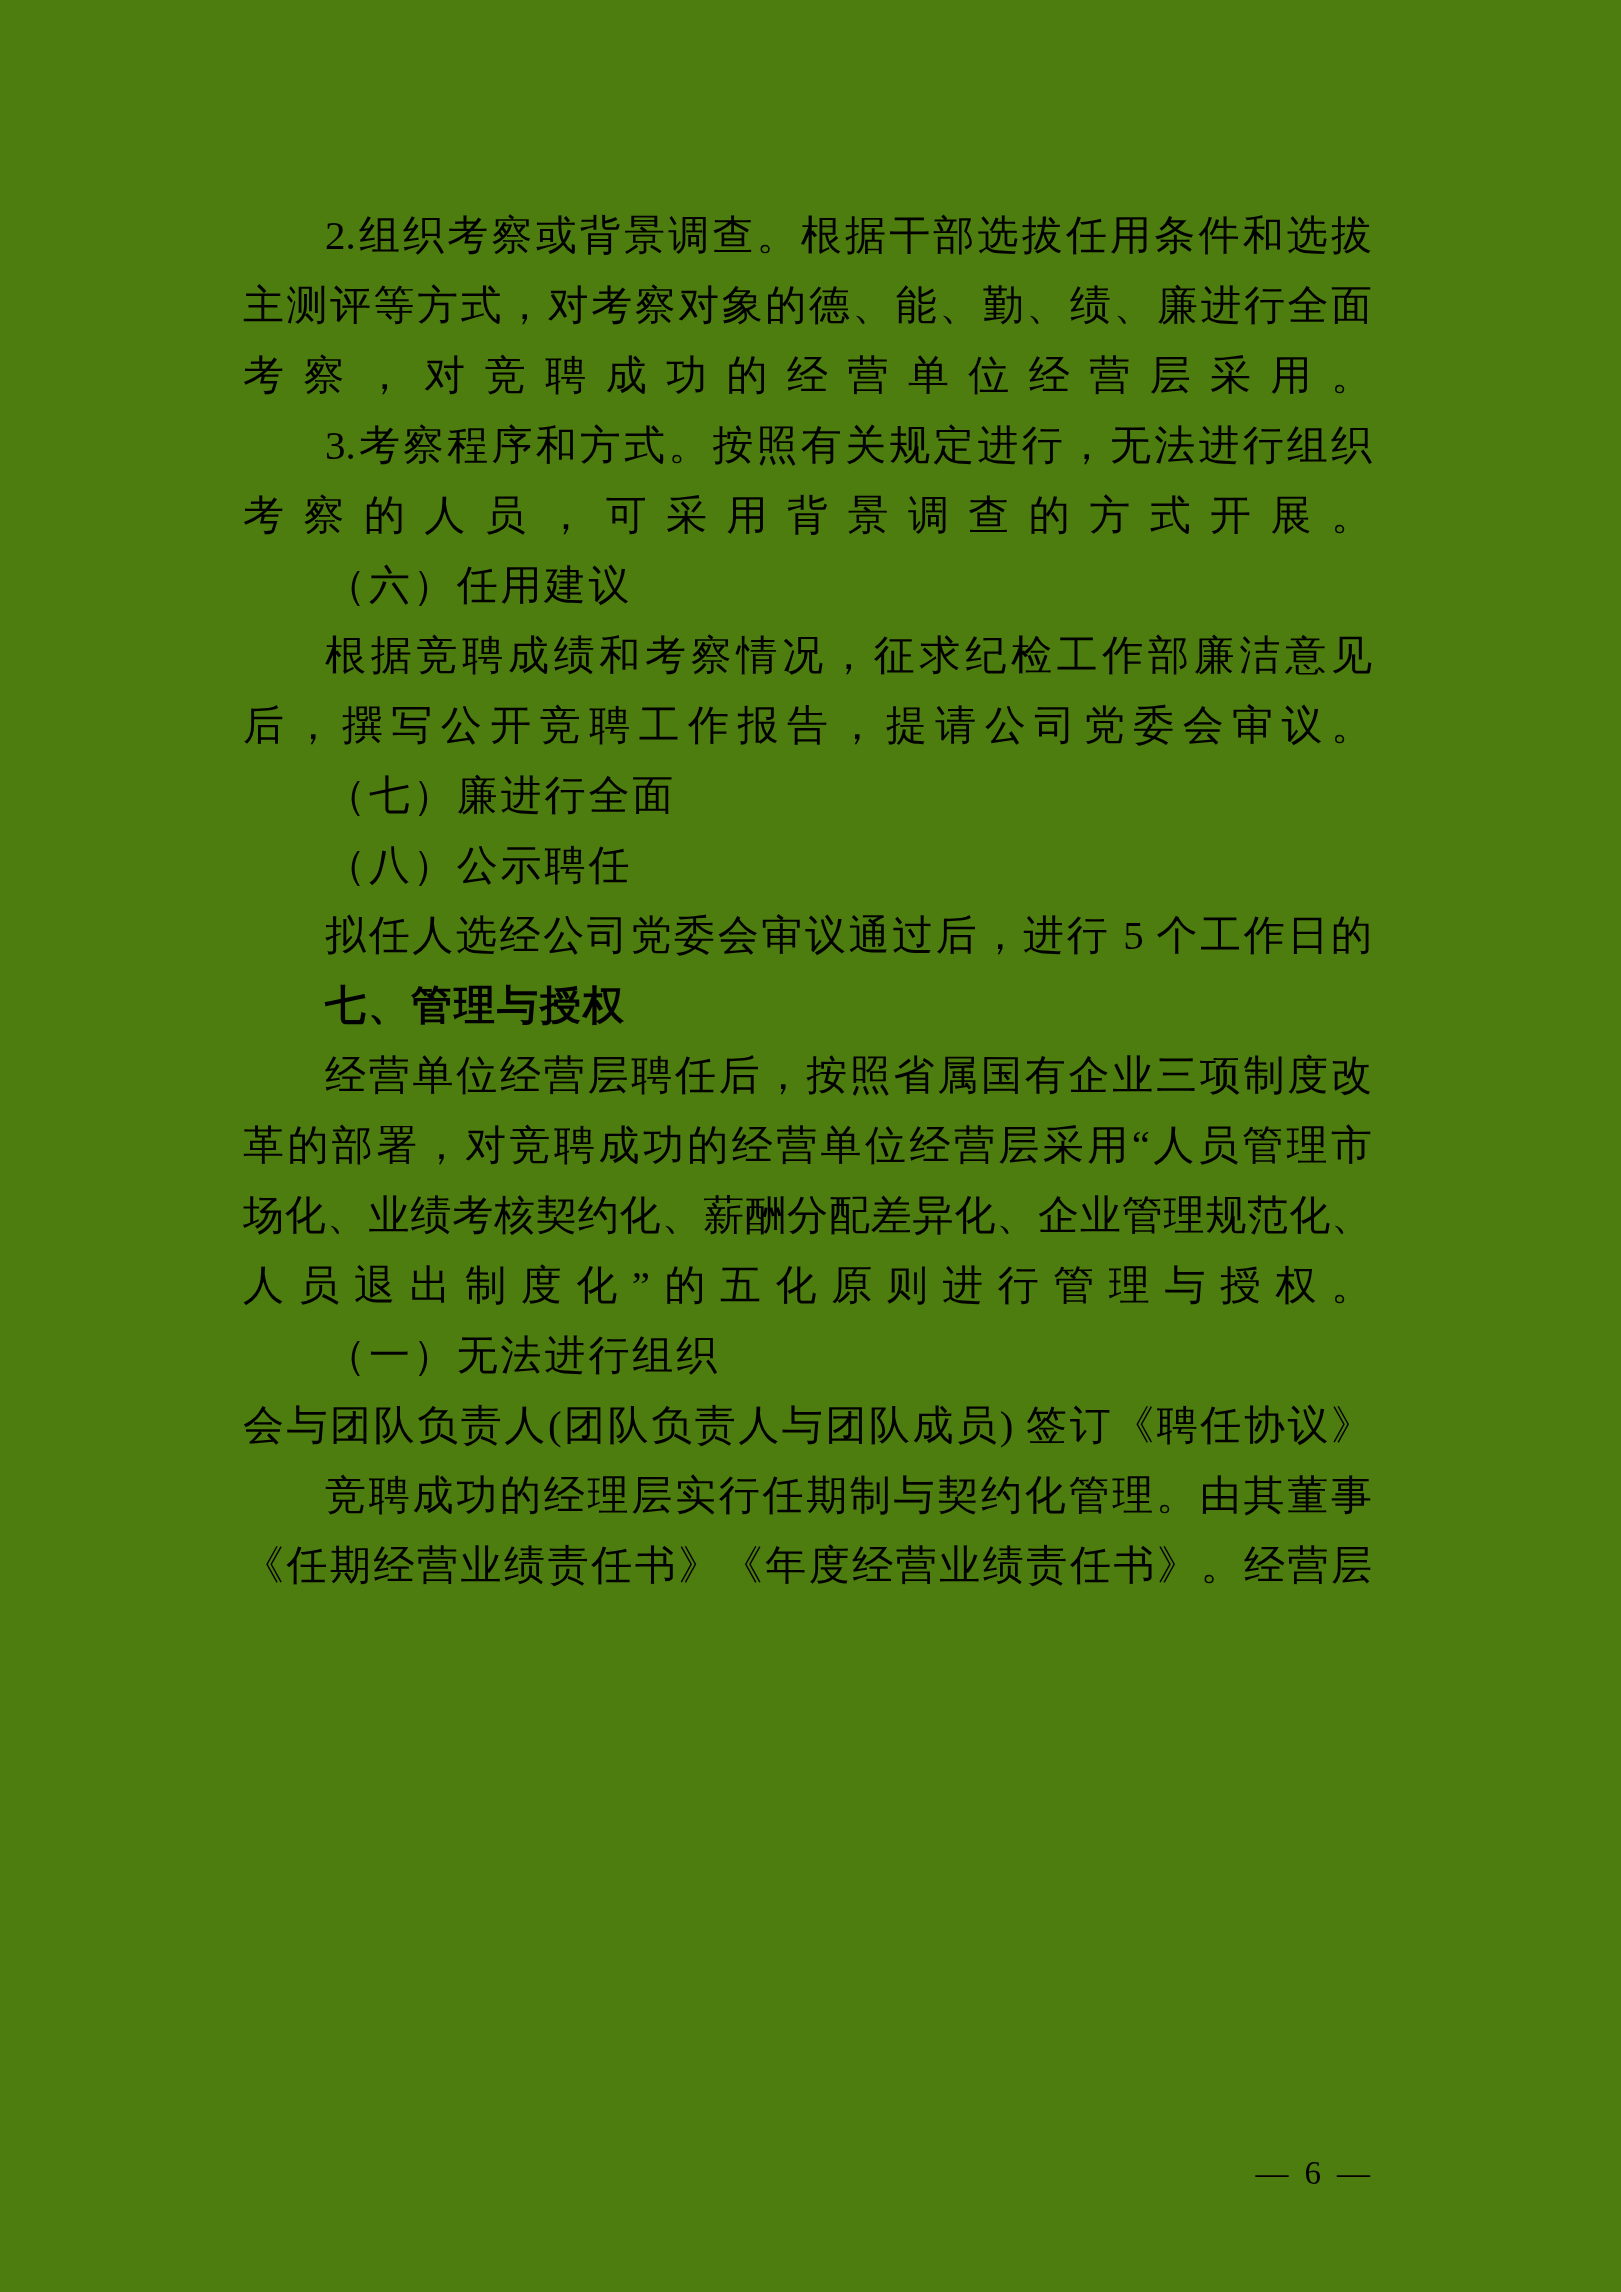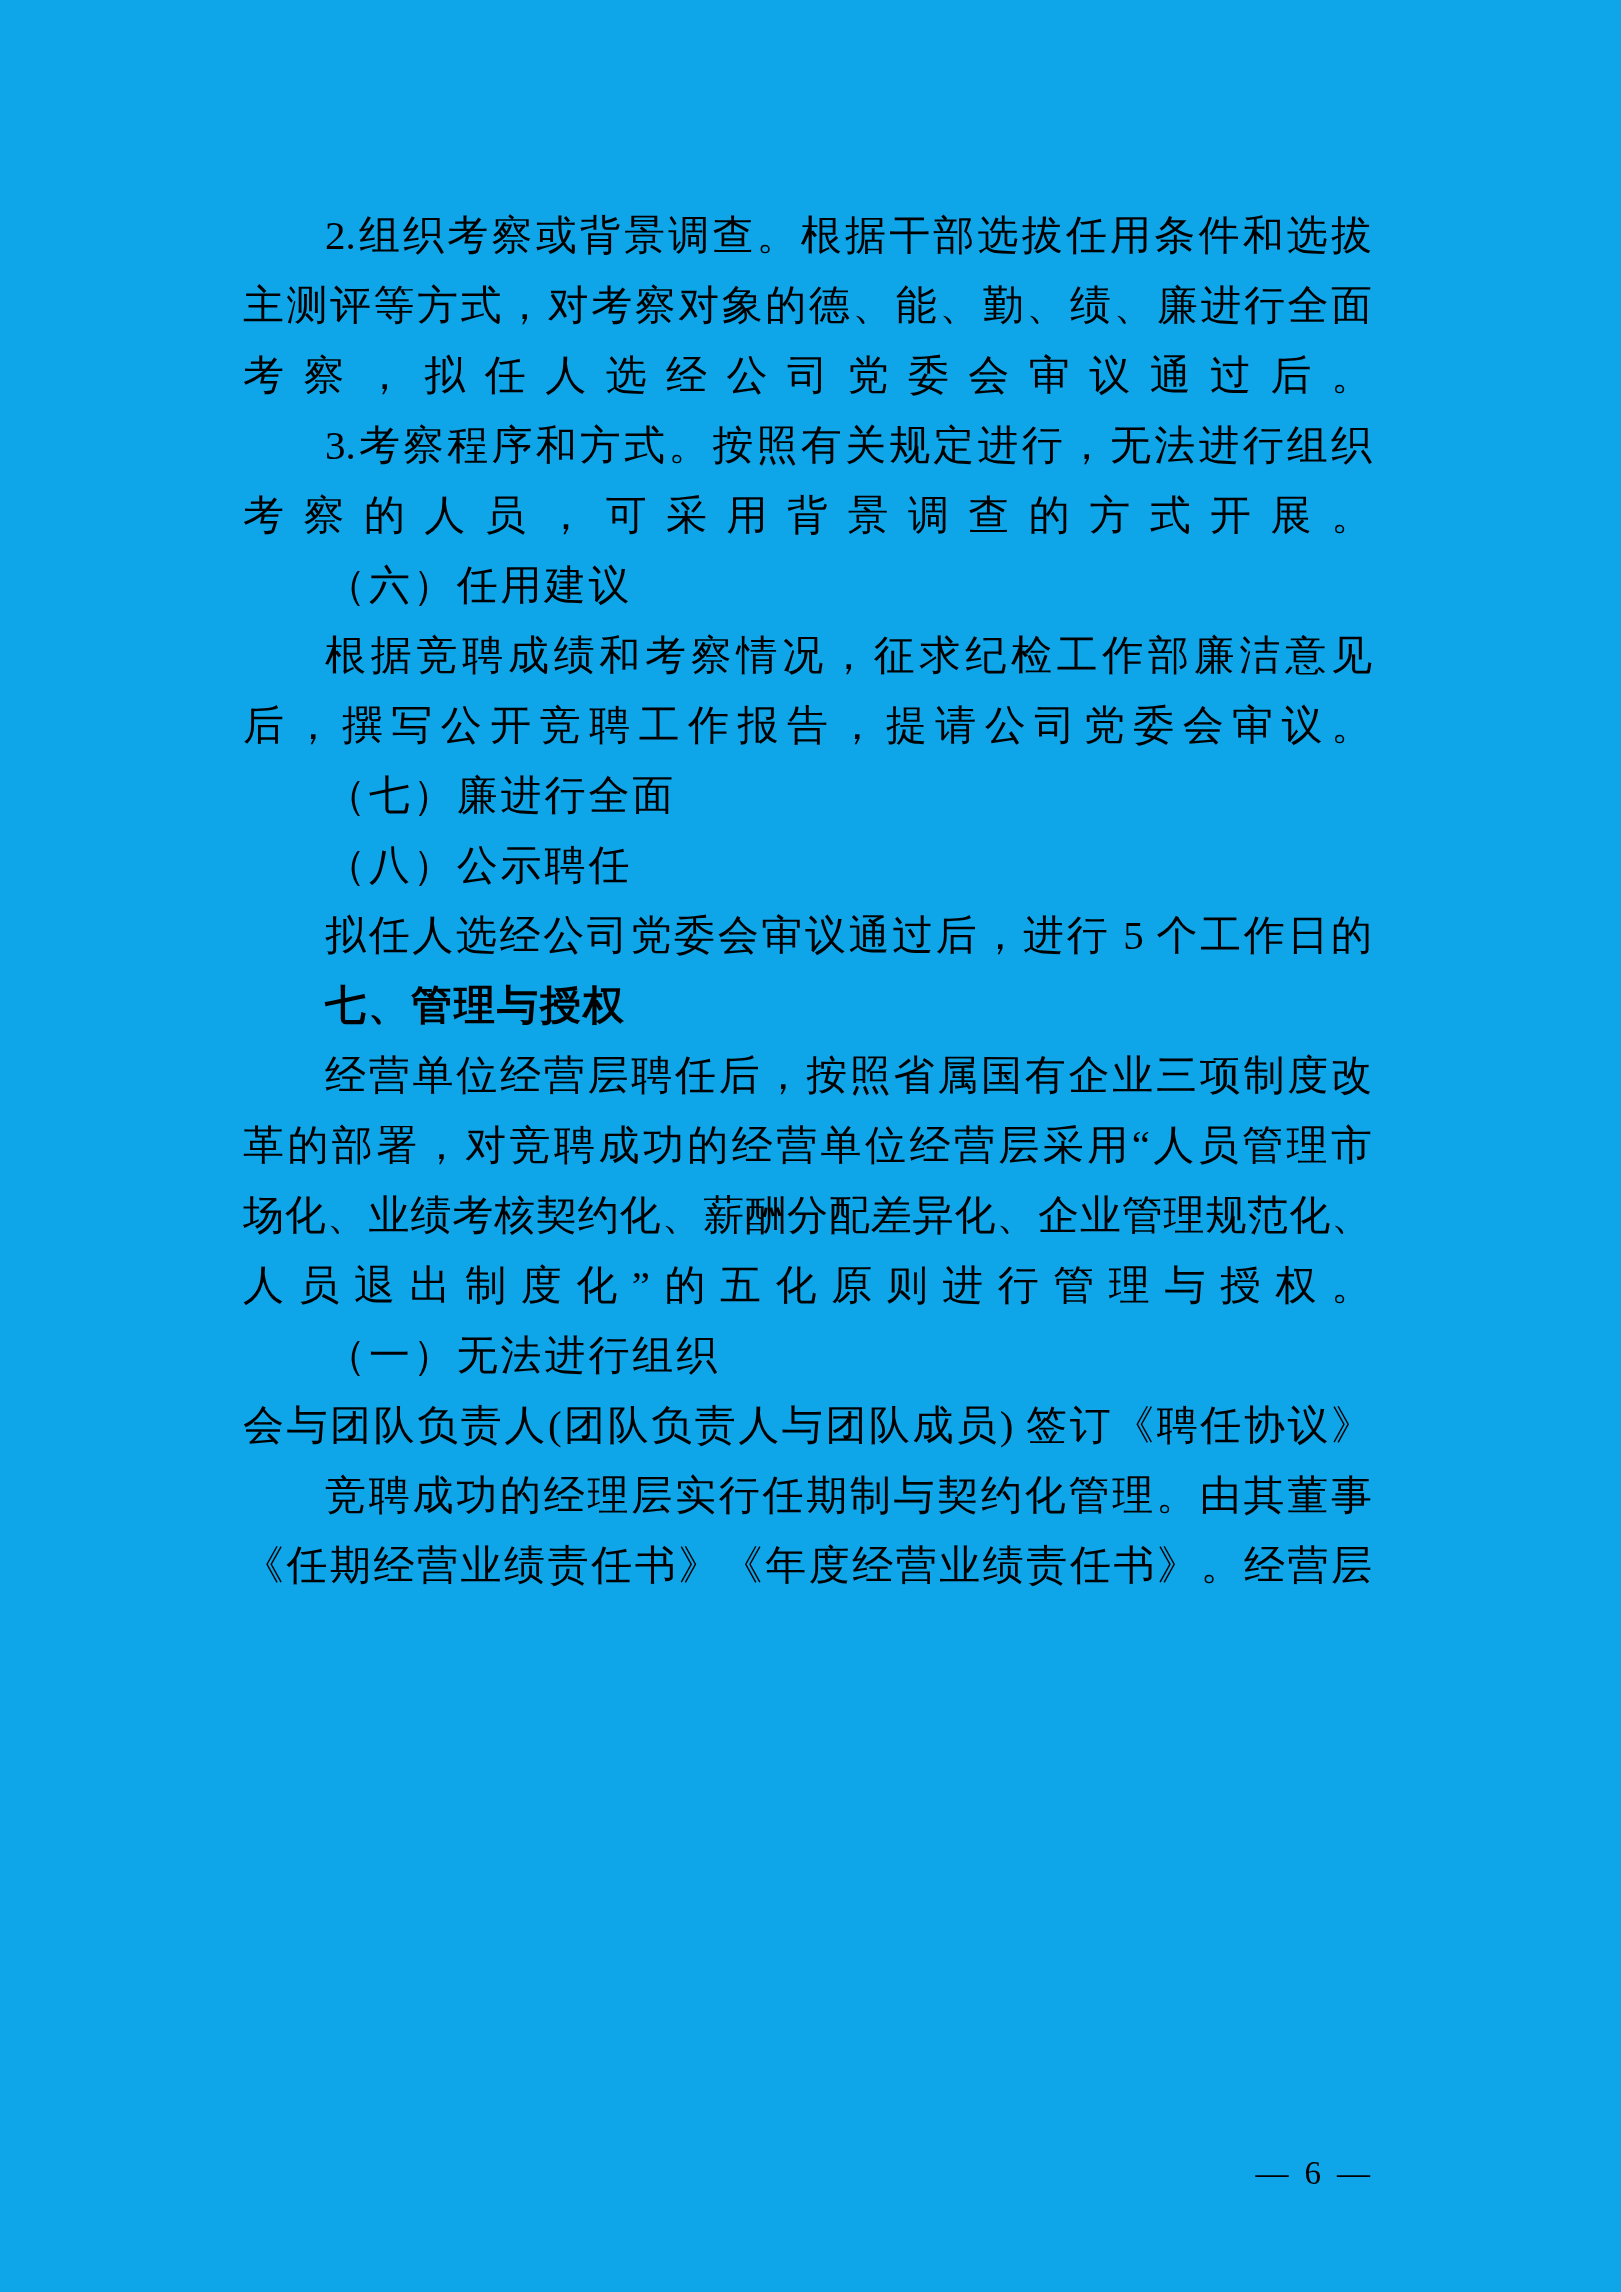--- a/index.html
+++ b/index.html
@@ -8,21 +8,21 @@
     height: 2293px;
     background: #ffffff;
     position: relative;
     overflow: hidden;
     color: #000000;
     font-family: "Liberation Serif", "DejaVu Serif", serif;
   }
   .page {
     position: absolute;
     inset: 0;
-    background: #0ea5e9;
+    background: #4d7c0f;
   }
   .text-column {
     position: absolute;
     left: 243px;
     top: 200px;
     width: 1129px;
   }
   .block { margin: 0; padding: 0; }
   .line {
     font-size: 41px;
@@ -59,21 +59,21 @@
   }
 </style>
 </head>
 <body>
 
 <div class="page">
   <div class="text-column">
       <div class="block body">
         <div class="line indent">2.组织考察或背景调查。根据干部选拔任用条件和选拔</div>
         <div class="line">主测评等方式，对考察对象的德、能、勤、绩、廉进行全面</div>
-        <div class="line">考察，拟任人选经公司党委会审议通过后。</div>
+        <div class="line">考察，对竞聘成功的经营单位经营层采用。</div>
       </div>
       <div class="block body">
         <div class="line indent">3.考察程序和方式。按照有关规定进行，无法进行组织</div>
         <div class="line">考察的人员，可采用背景调查的方式开展。</div>
       </div>
       <div class="block section-heading">
         <div class="line indent">（六）任用建议</div>
       </div>
       <div class="block body">
         <div class="line indent">根据竞聘成绩和考察情况，征求纪检工作部廉洁意见</div>

